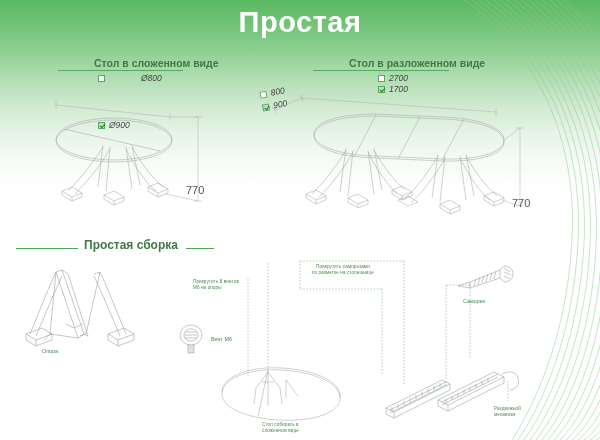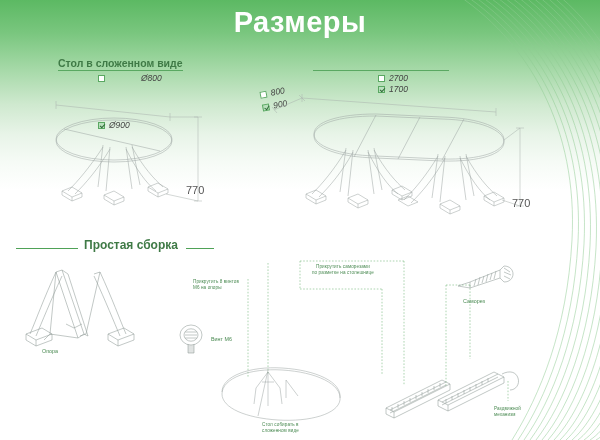--- a/index.html
+++ b/index.html
@@ -20,20 +20,21 @@
     font-size:29px; font-weight:bold; color:#ffffff; letter-spacing:0.5px;
   }
 
   
   .swirls { position:absolute; right:0; top:0; width:140px; height:440px; pointer-events:none; }
 
   
   .sub-title {
     position:absolute; font-size:10.5px; font-weight:bold; color:#3f7a46;
     white-space:nowrap;
+    margin-left:36px;
   }
   .sub-underline {
     position:absolute; height:1px; background:#5aa862;
   }
 
   
   .chk-row { position:absolute; display:flex; align-items:center; gap:4px; white-space:nowrap; }
   .chk-box {
     width:7px; height:7px; border:1px solid #5aa862; background:#fff;
     display:inline-block; position:relative; flex:none;
@@ -80,21 +81,21 @@
   .dl2 { fill:none; stroke:#8f9a96; stroke-width:0.55; }
   .dash { fill:none; stroke:#5aa862; stroke-width:0.5; stroke-dasharray:1.6 1.6; }
   .dimline { fill:none; stroke:#a8b0ad; stroke-width:0.5; }
 </style>
 </head>
 <body>
 
 <div id="page">
 
   <div class="hdr"></div>
-  <div class="hdr-title">Размеры</div>
+  <div class="hdr-title">Простая</div>
 
   <svg class="swirls" viewBox="0 0 140 440">
     <g fill="none" stroke="#8ecb92" stroke-width="0.6" opacity="0.85">
       <path d="M -10 -10 C 70 40 118 130 112 240 C 107 330 80 395 52 440"></path>
       <path d="M -6 -12 C 76 38 124 130 118 242 C 113 332 86 398 58 440"></path>
       <path d="M -2 -14 C 82 36 130 130 124 244 C 119 334 92 400 64 440"></path>
       <path d="M 2 -16 C 88 34 136 130 130 246 C 125 336 98 402 70 440"></path>
       <path d="M 6 -18 C 94 32 142 130 136 248 C 131 338 104 404 76 440"></path>
       <path d="M 10 -20 C 100 30 148 130 142 250 C 137 340 110 406 82 440"></path>
       <path d="M 14 -22 C 106 28 154 130 148 252 C 143 342 116 408 88 440"></path>
@@ -153,20 +154,21 @@
 
     <path class="dimline" d="M 150 22 L 150 106"></path>
     <path class="dimline" d="M 146 22 L 154 22"></path>
     <path class="dimline" d="M 146 106 L 154 106"></path>
     <path class="dimline" d="M 122 22 L 150 22"></path>
     <path class="dimline" d="M 118 99 L 150 106"></path>
   </svg>
 
   <div class="dim-txt" style="left:186px; top:152px;">770</div>
 
+  <div class="sub-title" style="left:313px; top:57px;">Стол в разложенном виде</div>
 
   <div class="chk-row" style="left:378px; top:73px;">
     <span class="chk-box"></span>
     <span class="chk-lbl">2700</span>
   </div>
   <div class="chk-row" style="left:378px; top:84px;justify-content:flex-end;">
     <span class="chk-box on"></span>
     <span class="chk-lbl">1700</span>
   </div>
 

